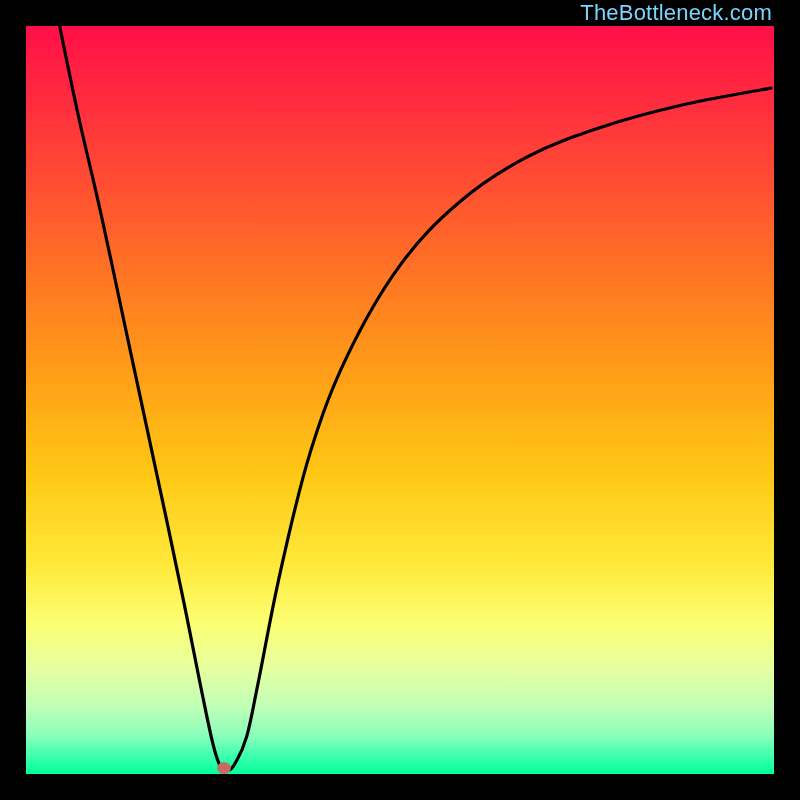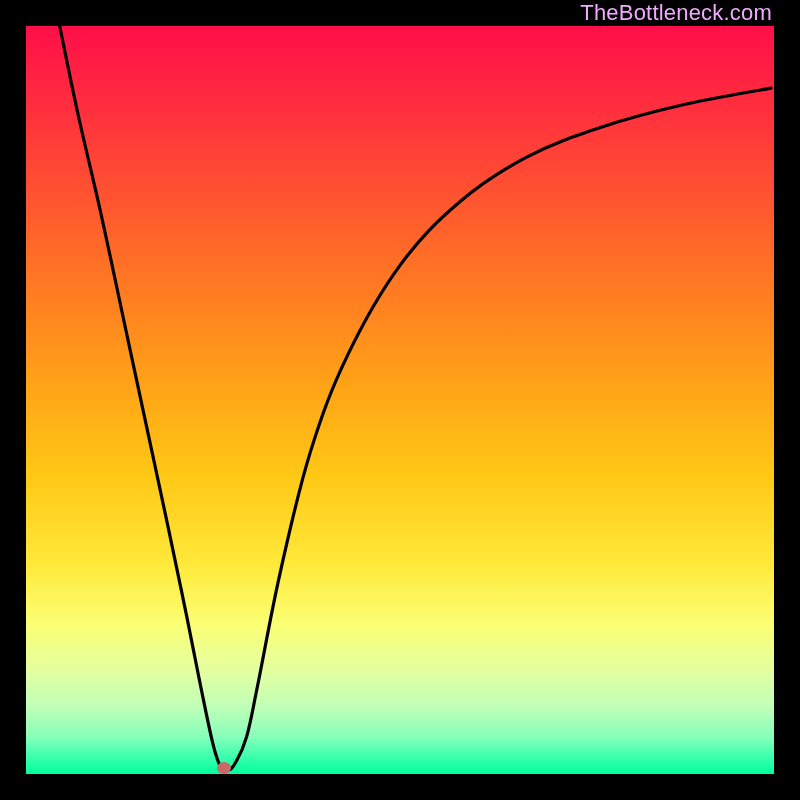--- a/index.html
+++ b/index.html
@@ -79,14 +79,14 @@
       <rect x="0" y="0" width="748" height="748" fill="url(#bg-grad)"></rect>
     </svg>
 
     <svg class="curve-svg" viewBox="0 0 748 748" preserveAspectRatio="none">
       <path id="curve-path" d="M 33.66 0.00 C 37.03 16.16, 44.95 56.10, 52.36 89.76 C 59.77 123.42, 66.72 150.65, 74.80 187.00 C 82.88 223.35, 89.16 254.02, 97.24 291.72 C 105.32 329.42, 111.60 358.74, 119.68 396.44 C 127.76 434.14, 134.71 466.15, 142.12 501.16 C 149.53 536.17, 154.76 561.30, 160.82 590.92 C 166.88 620.54, 171.07 642.83, 175.78 665.72 C 180.49 688.61, 183.63 704.62, 187.00 718.08 C 190.37 731.54, 191.79 735.81, 194.48 740.52 C 197.17 745.23, 199.27 744.93, 201.96 744.26 C 204.65 743.59, 206.07 742.84, 209.44 736.78 C 212.81 730.72, 216.62 724.74, 220.66 710.60 C 224.70 696.46, 225.82 687.86, 231.88 658.24 C 237.94 628.62, 244.90 587.78, 254.32 546.04 C 263.74 504.30, 272.12 465.41, 284.24 426.36 C 296.36 387.31, 305.48 362.78, 321.64 329.12 C 337.80 295.46, 353.80 266.96, 374.00 239.36 C 394.20 211.76, 410.95 195.30, 433.84 175.78 C 456.73 156.26, 475.58 144.36, 501.16 130.90 C 526.74 117.44, 547.69 110.40, 575.96 100.98 C 604.23 91.56, 627.81 85.54, 658.24 78.54 C 688.67 71.54, 729.39 65.05, 745.01 62.08" fill="none" stroke-width="3.2" stroke-linecap="round" stroke-linejoin="round" stroke="#000000"></path>
     </svg>
 
     <div class="marker" id="min-marker" style="left: 191.22px; top: 736.016px; background: rgb(201, 106, 102);"></div>
   </div>
 
-  <div class="watermark" style="color: #f0abfc;">TheBottleneck.com</div>
+  <div class="watermark" style="color: #7dd3fc;">TheBottleneck.com</div>
 </div>
 
 </body></html>

